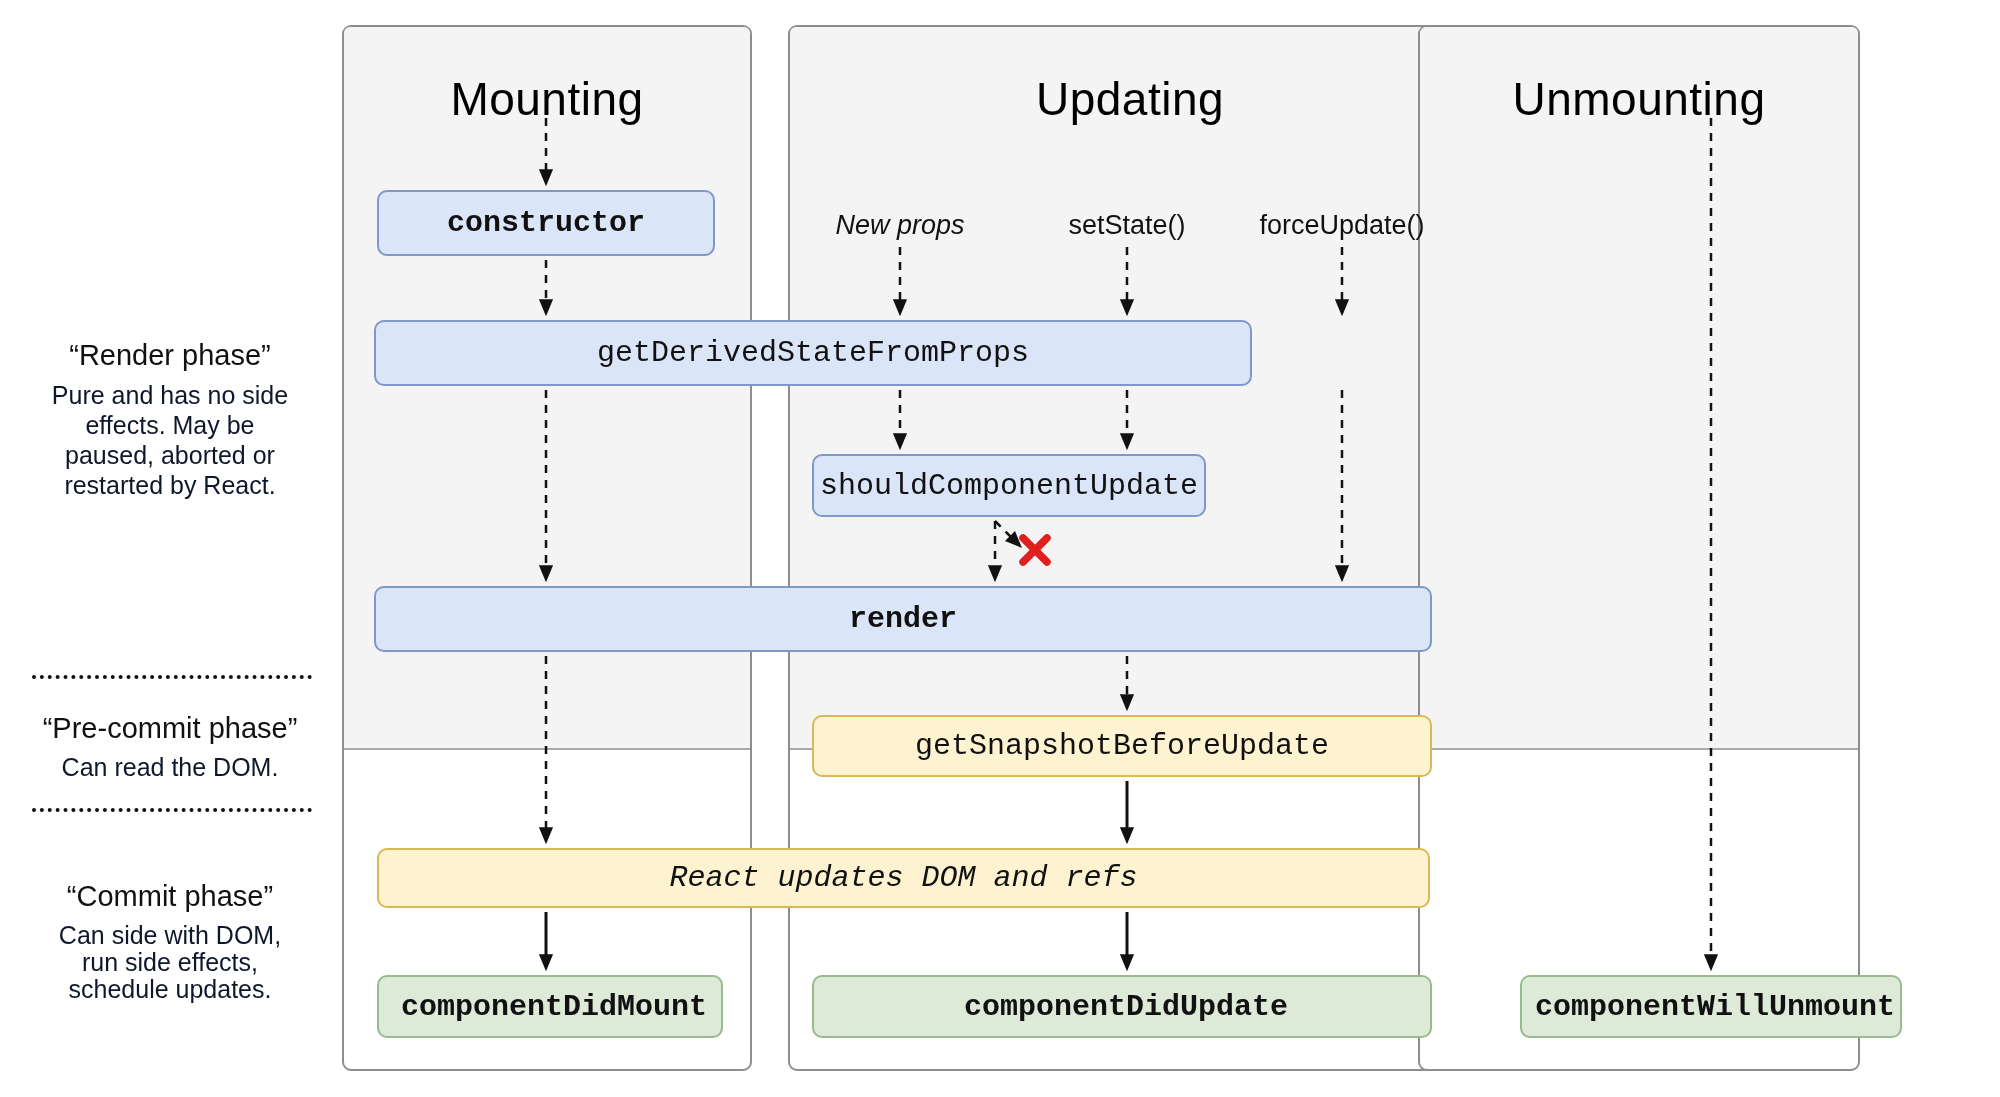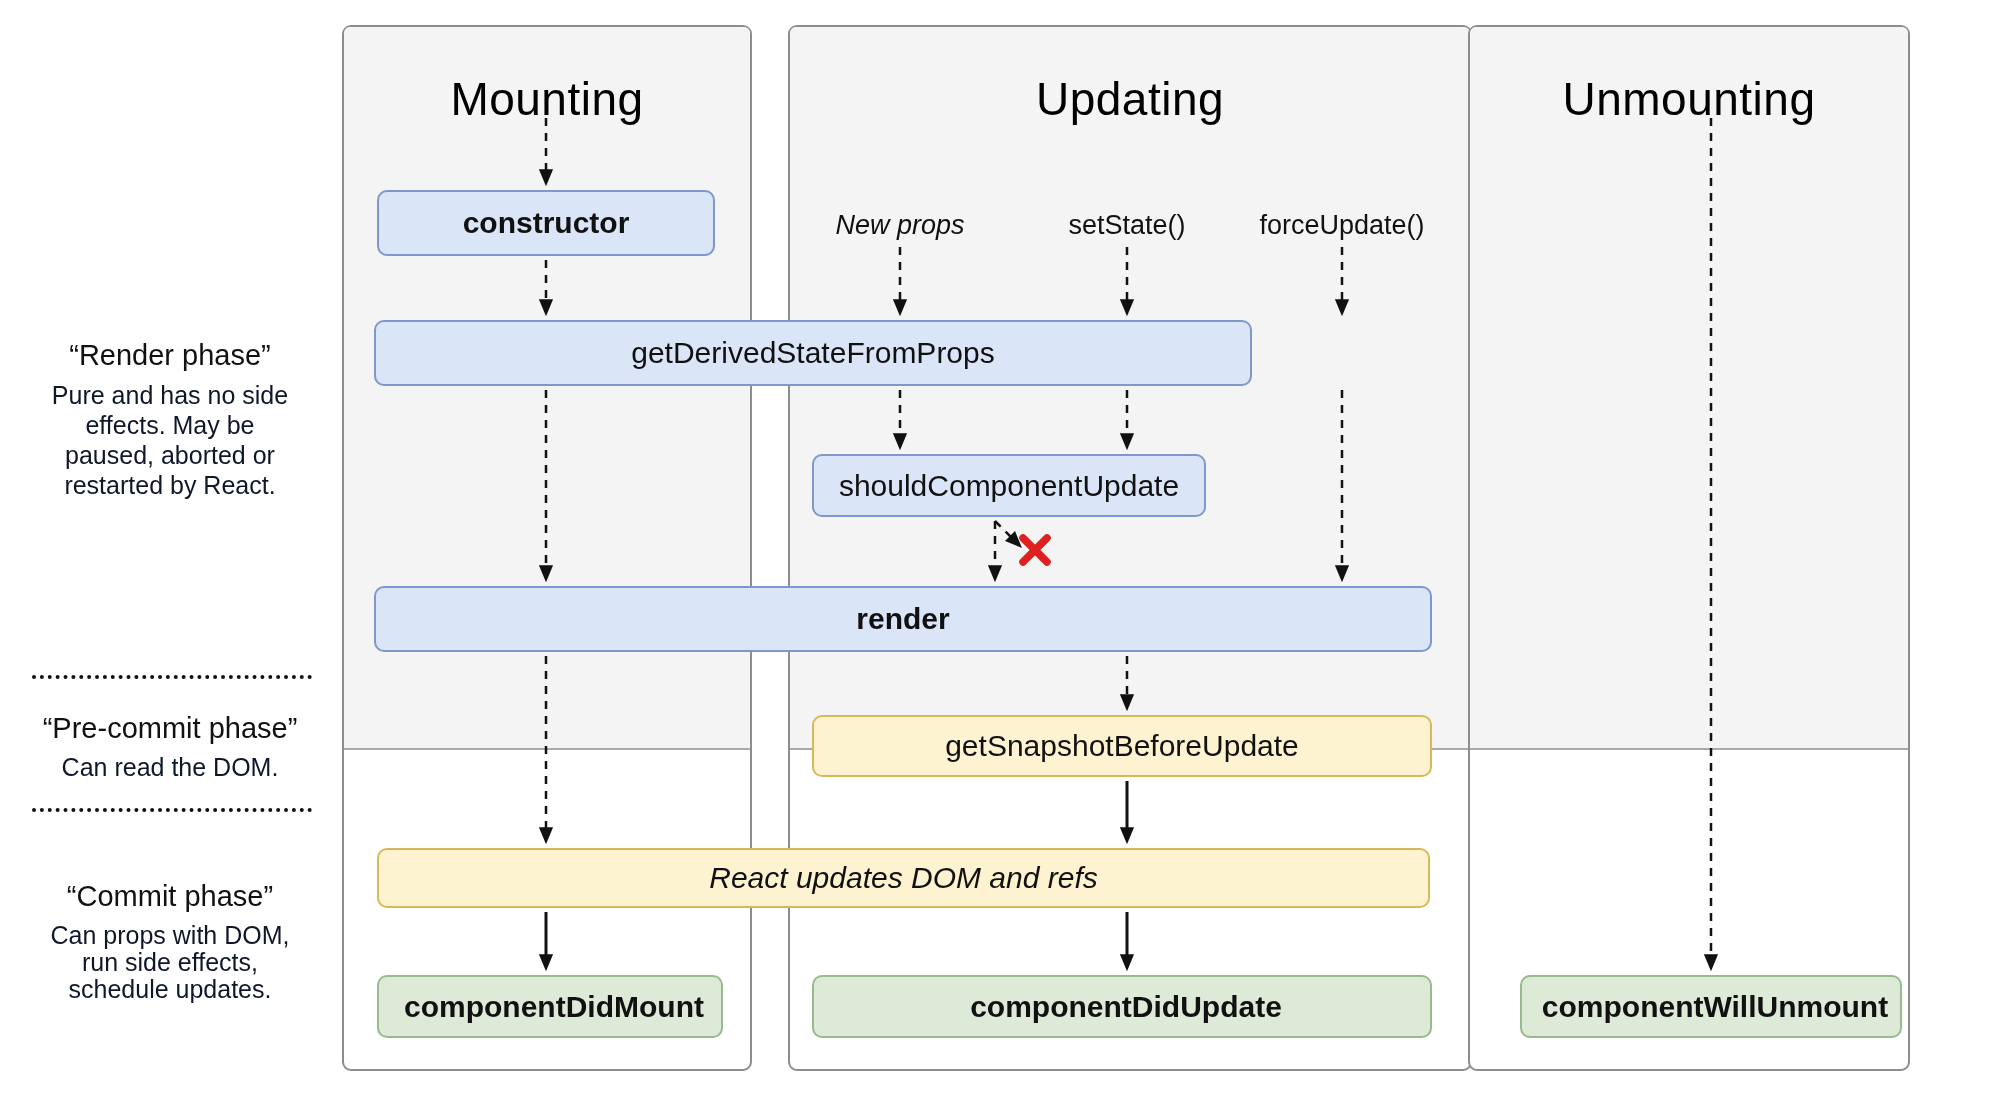--- a/index.html
+++ b/index.html
@@ -50,20 +50,21 @@
   .box {
     position: absolute;
     display: flex;
     align-items: center;
     justify-content: center;
     border-radius: 10px;
     font-size: 30px;
     box-sizing: border-box;
     z-index: 3;
     text-align: center;
+    font-family: Liberation Mono, monospace;
   }
   .box.blue   { background: #dbe5f8; border: 2.5px solid #7f97c9; }
   .box.yellow { background: #fdf3d0; border: 2.5px solid #d8b858; }
   .box.green  { background: #dcead7; border: 2.5px solid #97bb8c; padding-left: 8px; }
   .bold   { font-weight: bold; }
   .italic { font-style: italic; }
   
   .trigger {
     position: absolute;
     top: 205px;
@@ -150,34 +151,34 @@
     <div class="note-heading">“Pre-commit phase”</div>
     <div style="height:6px;"></div>
     <div class="note-line lh30">Can read the DOM.</div>
   </div>
 
   <div class="dotsep" style="top:808px;"></div>
 
   <div class="note" style="top:878px;">
     <div class="note-heading">“Commit phase”</div>
     <div style="height:8px;"></div>
-    <div class="note-line lh27">Can props with DOM,</div>
+    <div class="note-line lh27">Can side with DOM,</div>
     <div class="note-line lh27">run side effects,</div>
     <div class="note-line lh27">schedule updates.</div>
   </div>
 
   <div class="panel" style="left:342px; width:410px;">
     <div class="panel-gray"></div>
     <div class="panel-title">Mounting</div>
   </div>
   <div class="panel" style="left:788px; width:684px;">
     <div class="panel-gray"></div>
     <div class="panel-title">Updating</div>
   </div>
-  <div class="panel" style="left:1468px; width:442px;">
+  <div class="panel" style="left:1418px; width:442px;">
     <div class="panel-gray"></div>
     <div class="panel-title">Unmounting</div>
   </div>
 
   <svg class="arrows" width="2000" height="1097" viewBox="0 0 2000 1097">
     <defs>
       <marker id="ah" markerUnits="userSpaceOnUse" markerWidth="17" markerHeight="15" viewBox="0 0 12 10" refX="9" refY="5" orient="auto">
         <path d="M0,0 L12,5 L0,10 Z" fill="#111"></path>
       </marker>
     </defs>

